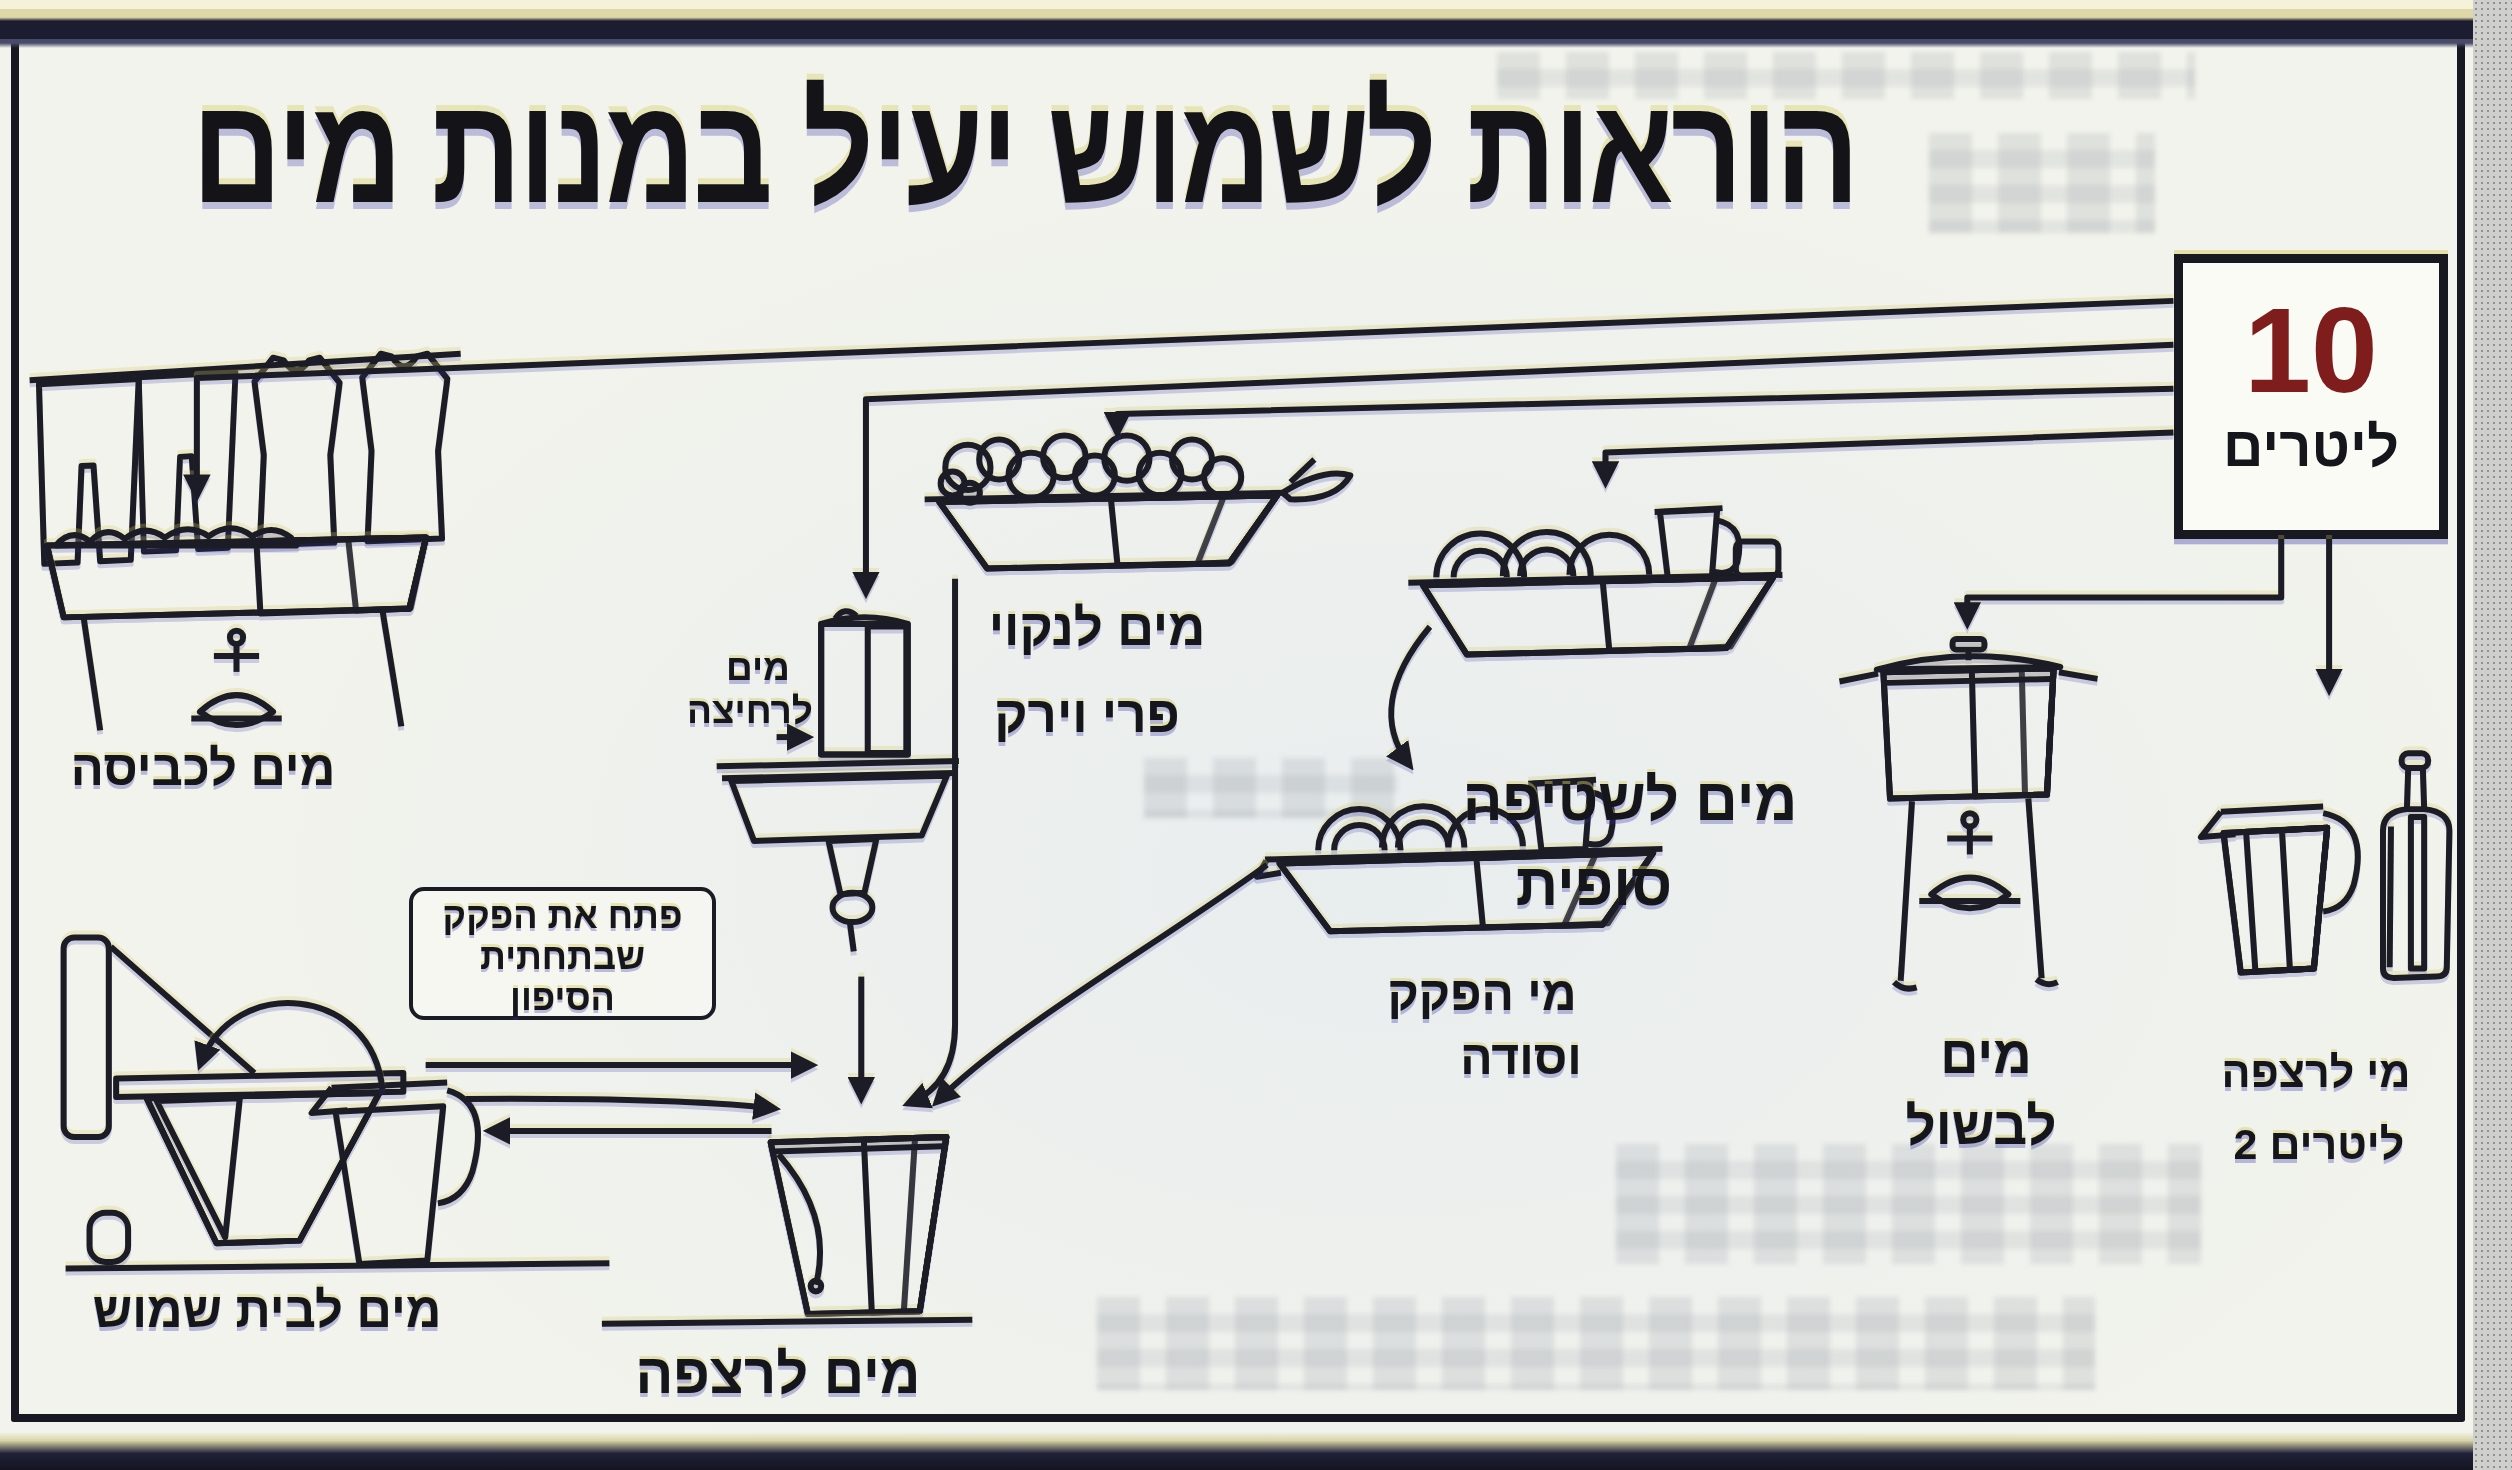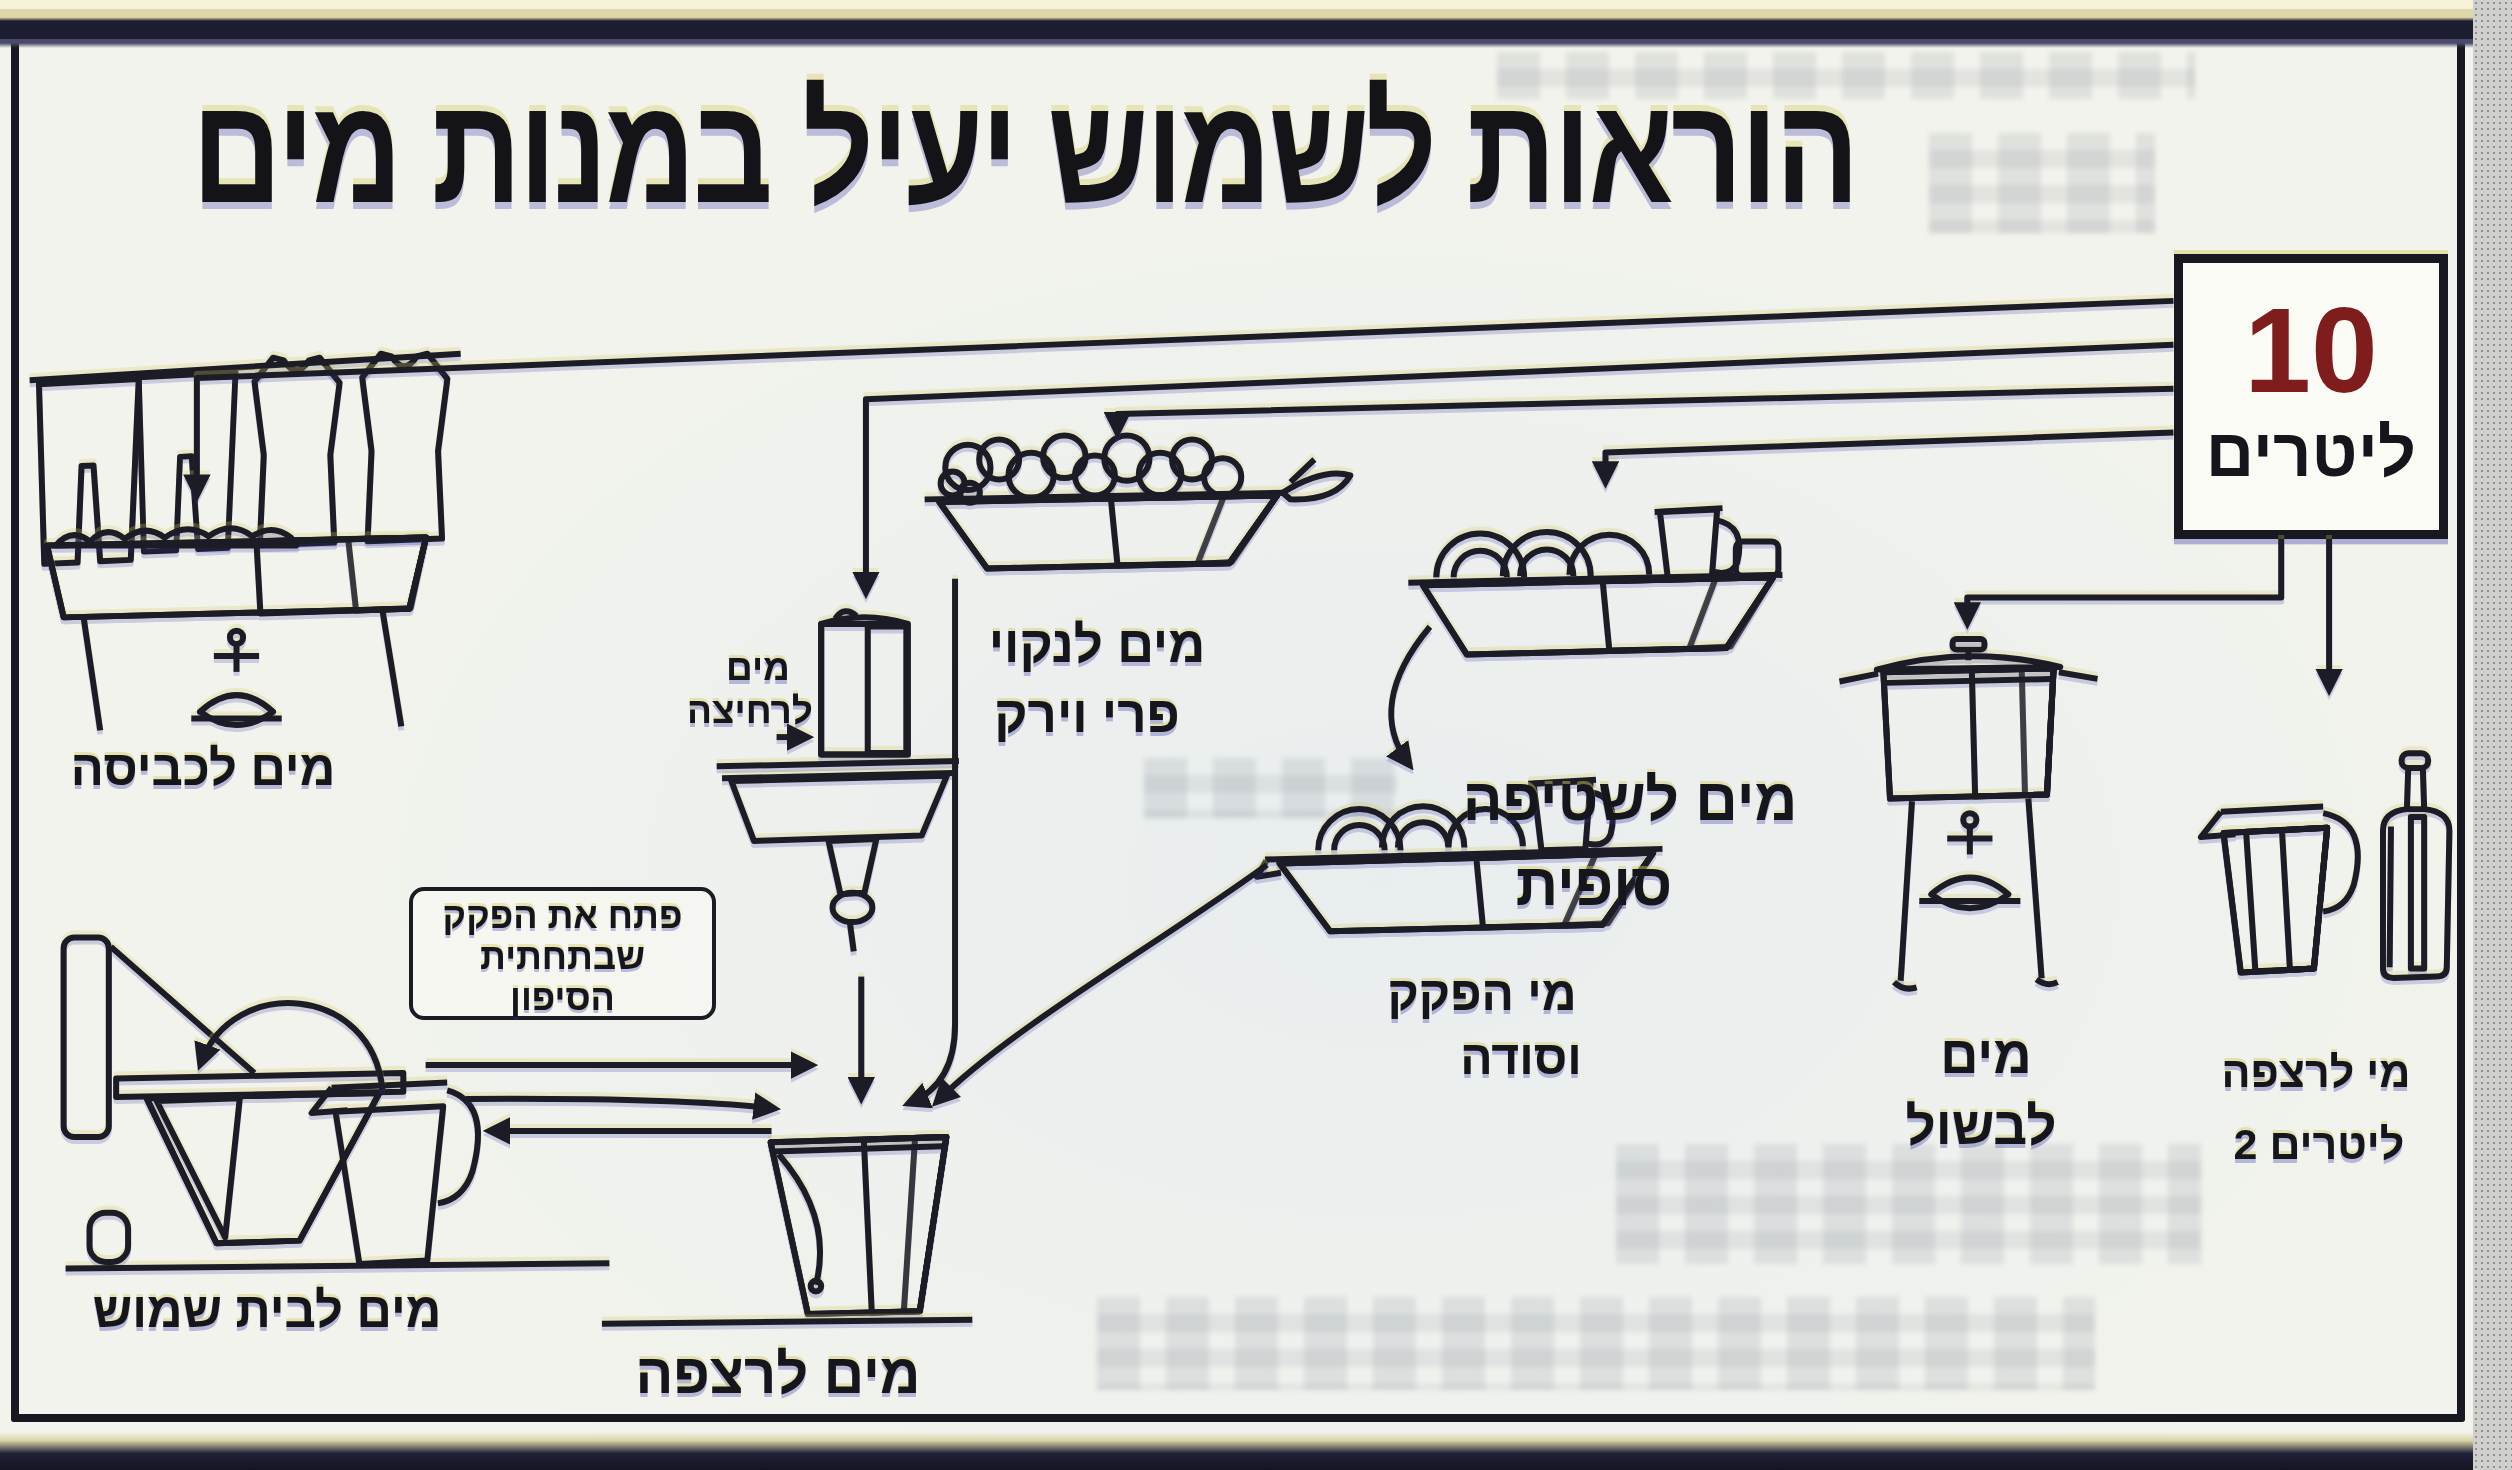--- a/index.html
+++ b/index.html
@@ -17,21 +17,21 @@
   .halftone-right{position:absolute;right:0;top:0;width:39px;height:1471px;background-color:#cfd0cb;
          background-image:radial-gradient(circle,#8e9095 1.2px,rgba(0,0,0,0) 1.4px);background-size:6px 6px;}
   .title{position:absolute;left:40px;top:64px;width:1969px;text-align:center;white-space:nowrap;
          direction:rtl;font-weight:bold;font-size:125px;letter-spacing:-2.7px;color:#131318;
          transform:scaleY(1.2);transform-origin:top center;
          text-shadow:0 -5.3px 0 rgba(215,205,100,.40),0 6px 0 rgba(45,45,170,.28);}
   .rationbox{position:absolute;left:2174px;top:254px;width:274px;height:285px;box-sizing:border-box;
          border:9.3px solid #181820;background:#fbfbf6;text-align:center;
          box-shadow:0 -4px 0 rgba(215,205,100,.5),0 5.3px 0 rgba(45,45,170,.35);}
   .rationbox .amount{font-size:120px;font-weight:bold;color:#7f1d1d;line-height:1;margin-top:27px;}
-  .rationbox .unit{font-size:67px;font-weight:bold;color:#15151c;direction:rtl;margin-top:4px;}
+  .rationbox .unit{font-size:56px;font-weight:bold;color:#15151c;direction:rtl;margin-top:4px;}
   .cap{position:absolute;transform:translateX(-50%);white-space:nowrap;direction:rtl;
        font-weight:bold;color:#15151c;
        text-shadow:0 -3.3px 0 rgba(215,205,100,.45),0 4px 0 rgba(45,45,170,.30);}
   .notebox{position:absolute;left:409px;top:887px;width:307px;height:133px;box-sizing:border-box;
        border:4px solid #1b1b24;border-radius:15px;background:rgba(250,250,244,.6);
        direction:rtl;text-align:center;font-weight:bold;font-size:36px;line-height:41px;
        padding-top:4px;color:#15151c;
        text-shadow:0 -2.7px 0 rgba(215,205,100,.45),0 3.3px 0 rgba(45,45,170,.30);}
   svg.art{position:absolute;overflow:visible;
        filter:drop-shadow(0 4px 0 rgba(45,45,170,.20)) drop-shadow(0 -3.3px 0 rgba(215,205,100,.28));}
@@ -260,21 +260,21 @@
       <path d="M1905 1300 C1740 1420 1520 1545 1410 1655" marker-end="url(#ah)"></path>
       <path d="M1160 1700 L738 1700" marker-end="url(#ah)"></path>
       <path d="M575 1638 C560 1480 350 1465 302 1598" marker-end="url(#ah)"></path>
       <path d="M905 1990 L1462 1984"></path>
     </g>
   </svg>
 
   <div class="cap" style="left:203px;top:740px;font-size:49px;">מים לכביסה</div>
   <div class="cap" style="left:758px;top:647px;font-size:37px;">מים</div>
   <div class="cap" style="left:750px;top:690px;font-size:37px;">לרחיצה</div>
-  <div class="cap" style="left:1097px;top:615px;font-size:51px;">מים לנקוי</div>
+  <div class="cap" style="left:1097px;top:598px;font-size:51px;">מים לנקוי</div>
   <div class="cap" style="left:1087px;top:685px;font-size:51px;">פרי וירק</div>
   <div class="cap" style="left:1630px;top:766px;font-size:59px;">מים לשטיפה</div>
   <div class="cap" style="left:1594px;top:851px;font-size:59px;">סופית</div>
   <div class="cap" style="left:1482px;top:966px;font-size:48px;">מי הפקק</div>
   <div class="cap" style="left:1521px;top:1030px;font-size:48px;">וסודה</div>
   <div class="cap" style="left:1986px;top:1024px;font-size:53px;">מים</div>
   <div class="cap" style="left:1981px;top:1095px;font-size:53px;">לבשול</div>
   <div class="cap" style="left:2316px;top:1048px;font-size:43px;">מי לרצפה</div>
   <div class="cap" style="left:2319px;top:1120px;font-size:43px;direction:ltr;">2 ליטרים</div>
   <div class="cap" style="left:267px;top:1282px;font-size:49px;">מים לבית שמוש</div>

